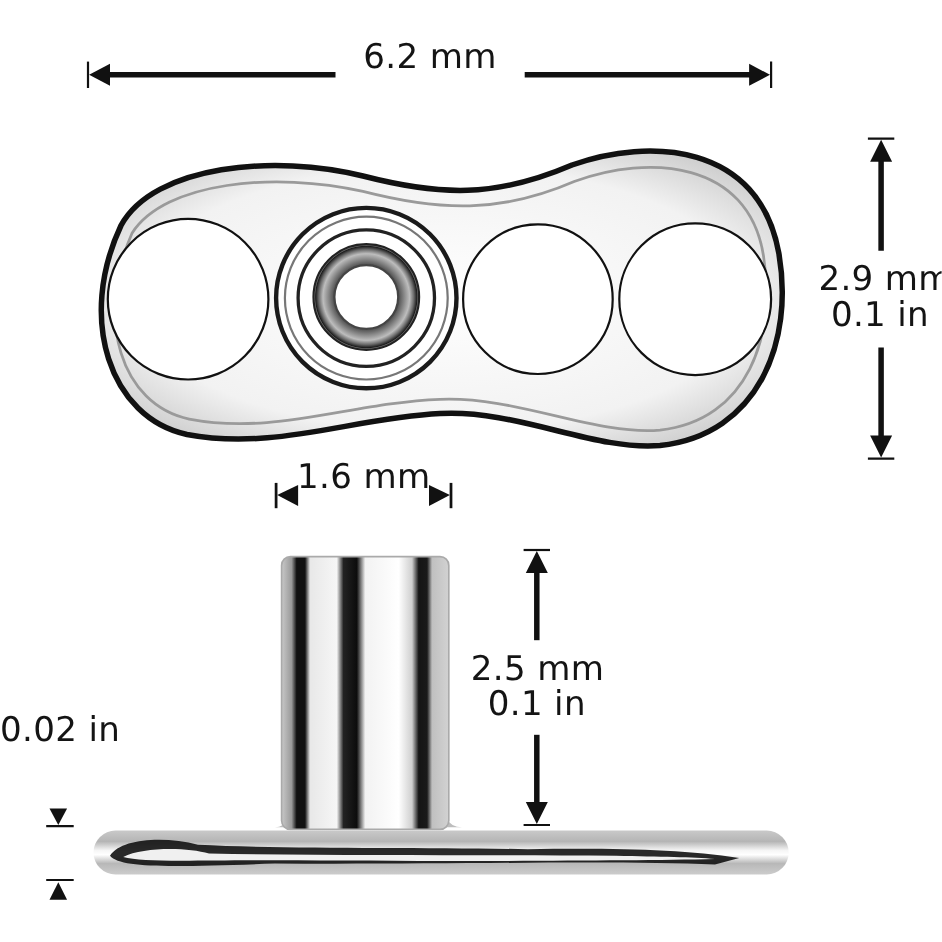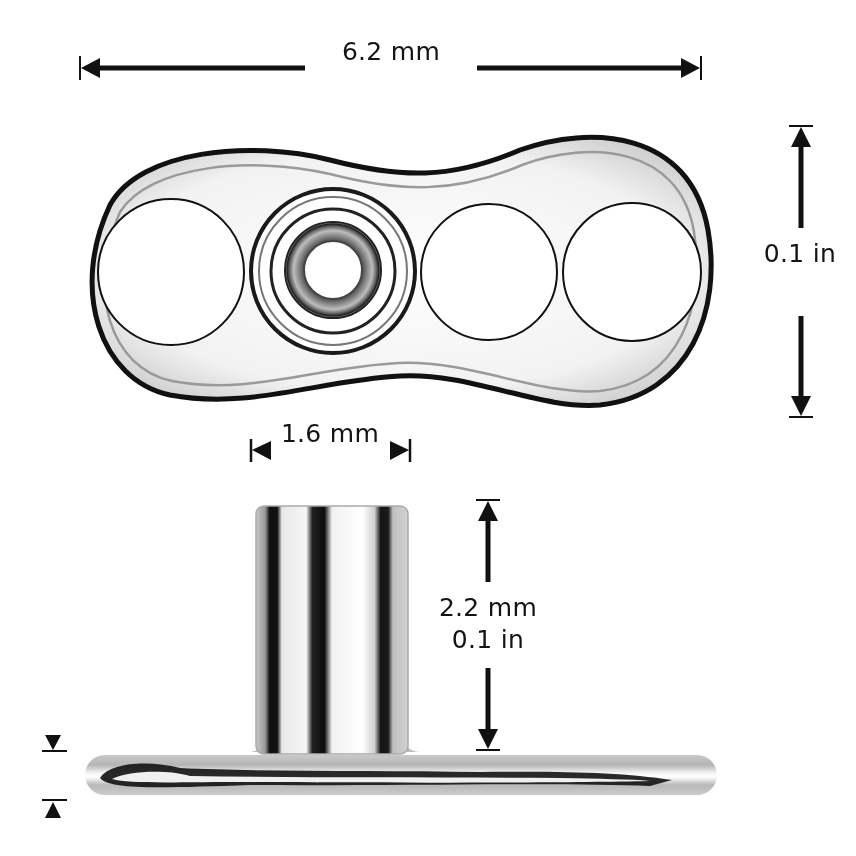--- a/index.html
+++ b/index.html
@@ -1,18 +1,18 @@
 <!DOCTYPE html>
 <html><head>
 <meta charset="utf-8">
 <style>
   html, body { margin: 0; padding: 0; background: #ffffff; }
   body { width: 856px; height: 856px; position: relative; overflow: hidden;
          font-family: "DejaVu Sans", sans-serif; color: #111; }
-  .label { position: absolute; text-align: center; font-size: 25px; line-height: 32px;
+  .label { position: absolute; text-align: center; font-size: 31px; line-height: 32px;
            letter-spacing: 0.3px; color: #141414; font-family: "DejaVu Sans", sans-serif; }
   .label span { display: block; white-space: nowrap; }
   svg { position: absolute; left: 0; top: 0; }
 </style>
 </head>
 <body>
 
 <svg width="856" height="856" viewBox="0 0 856 856">
   <defs>
     <linearGradient id="postGrad" x1="0" x2="1" y1="0" y2="0">
@@ -147,26 +147,28 @@
       <polygon points="53,802 45,818 61,818" stroke="none"></polygon>
     </g>
   </g>
 </svg>
 
 <div class="label" style="left:316px; top:36px; width:150px;">
   <span>6.2 mm</span>
 </div>
 
 <div class="label" style="left:744px; top:238px; width:112px;">
+  <span>2.9 mm</span>
   <span>0.1 in</span>
 </div>
 
 <div class="label" style="left:270px; top:418px; width:120px;text-align:center;">
   <span>1.6 mm</span>
 </div>
 
 <div class="label" style="left:428px; top:592px; width:120px;">
-  <span>2.2 mm</span>
+  <span>2.5 mm</span>
   <span>0.1 in</span>
 </div>
 
 <div class="label" style="left:0px; top:648px; width:108px;">
+  <span>0.02 in</span>
 </div>
 
 </body></html>

